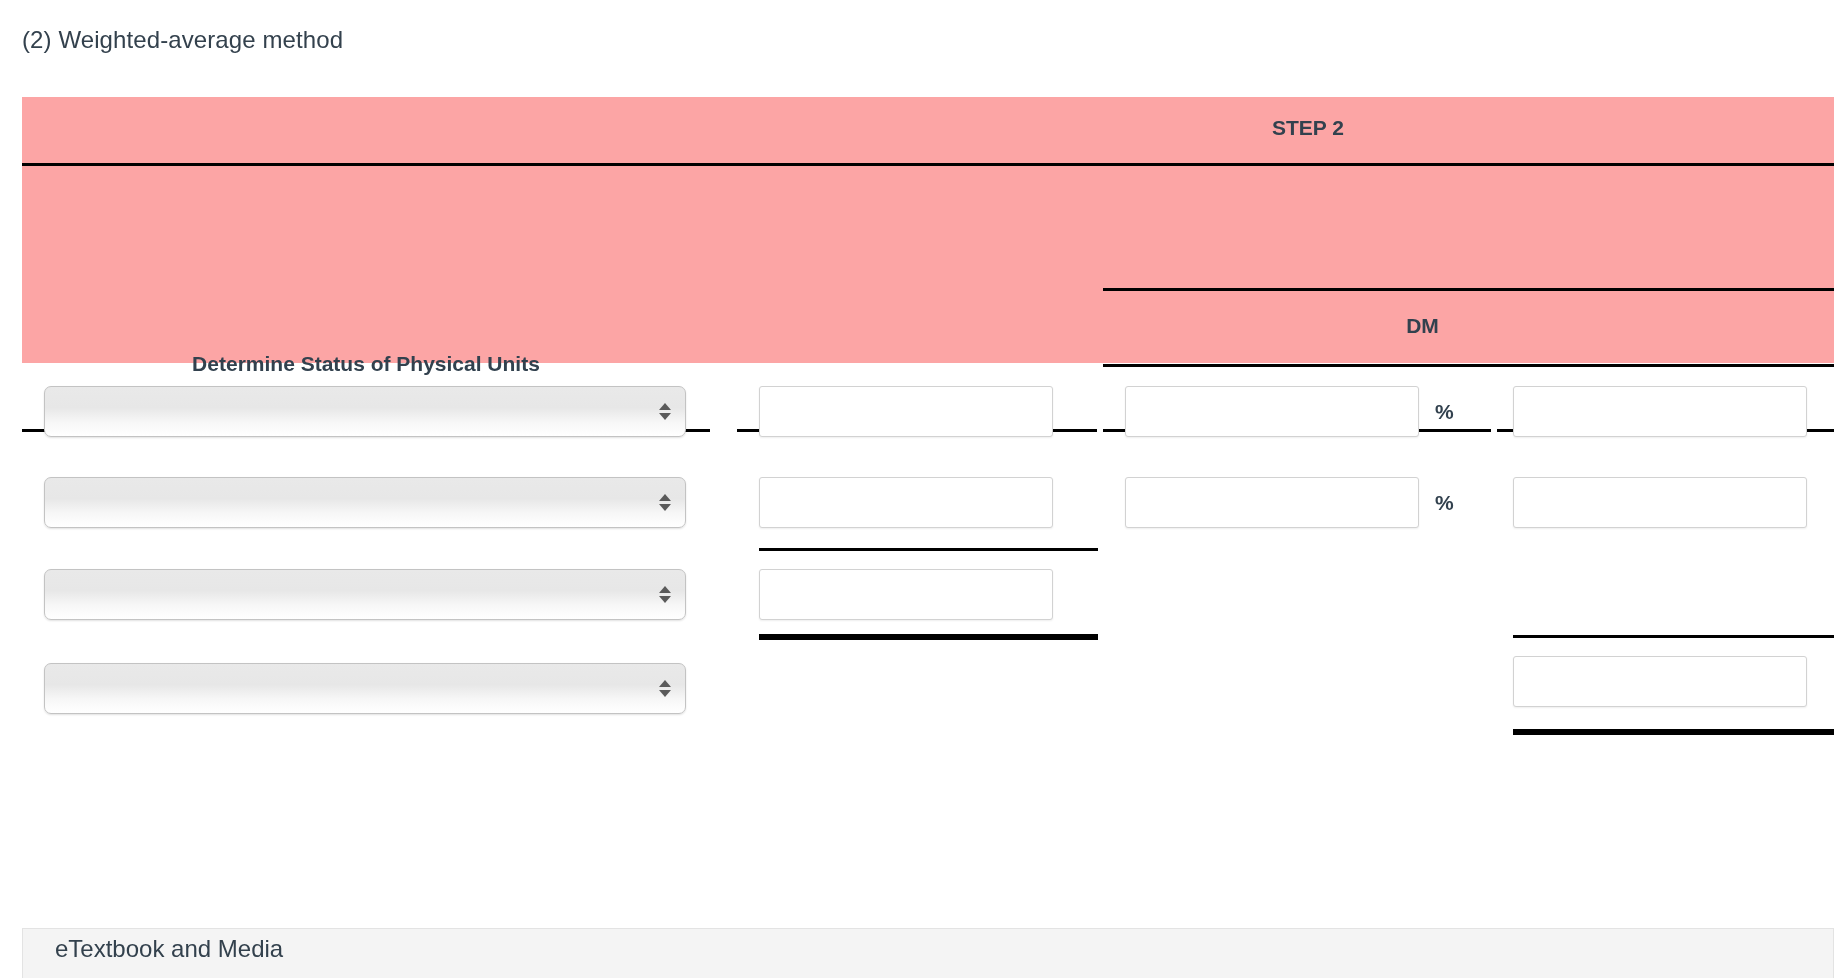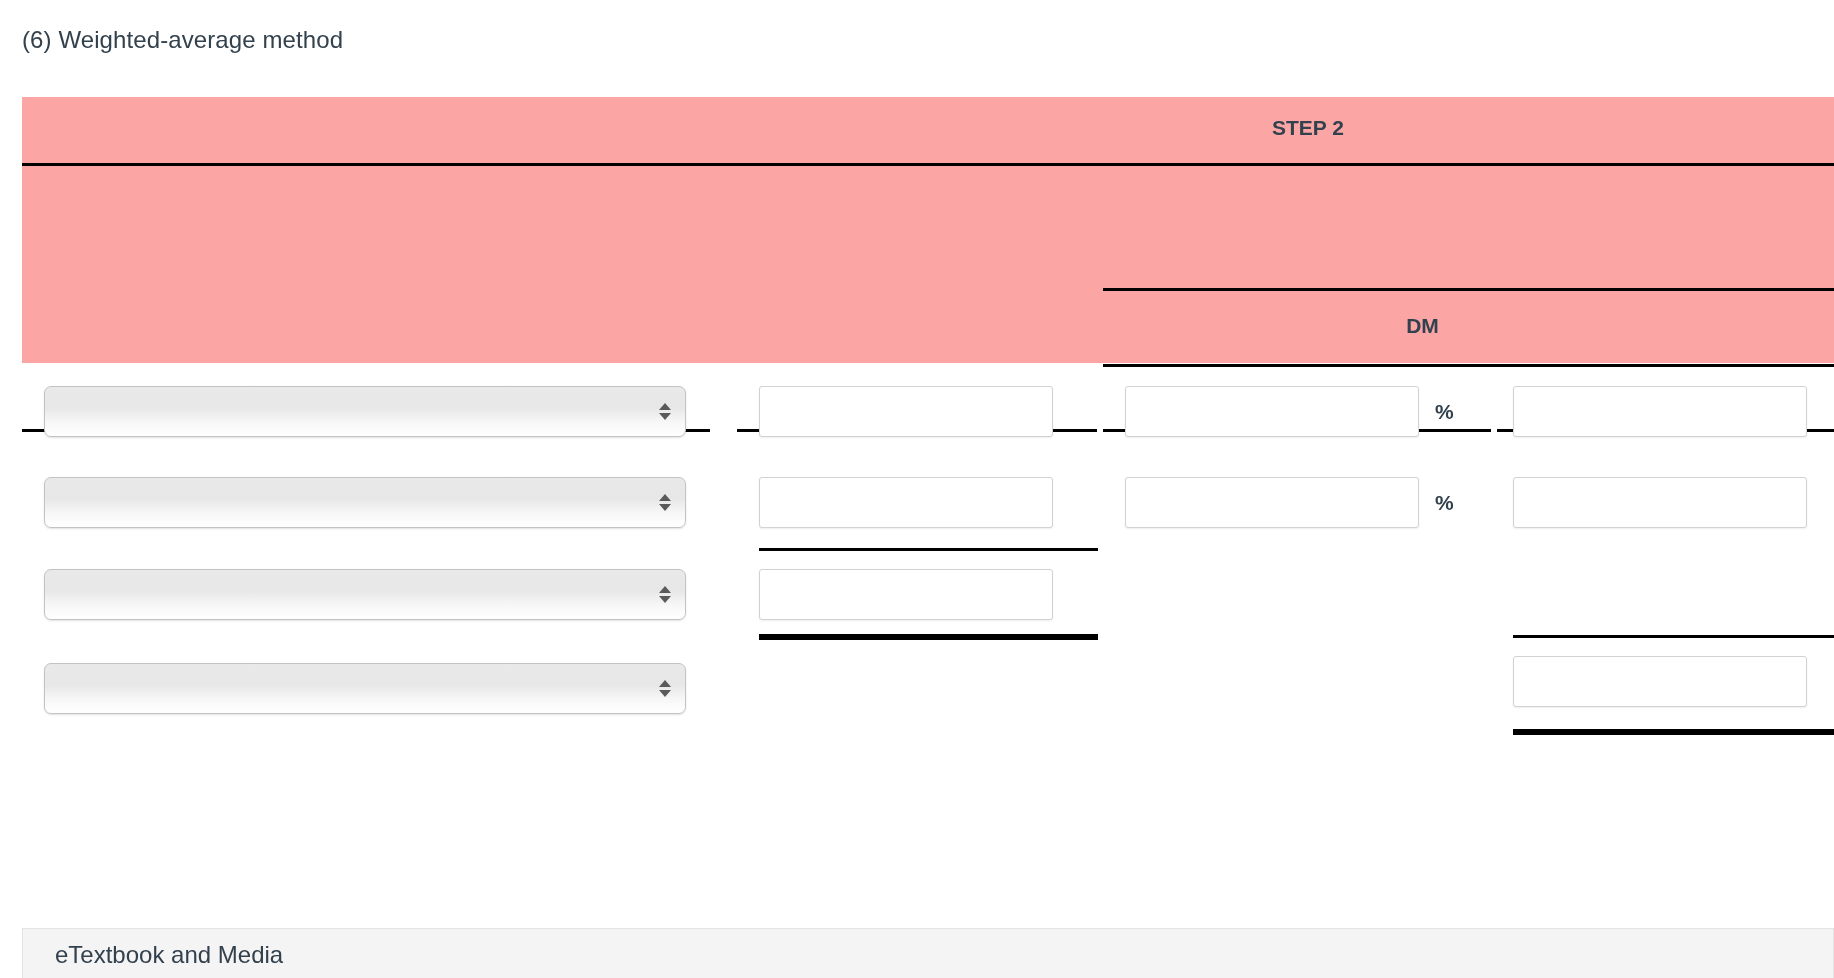--- a/index.html
+++ b/index.html
@@ -196,42 +196,43 @@
   .footer-panel {
     position: absolute;
     left: 22px; top: 928px;
     width: 1812px; height: 60px;
     background: #f4f4f4;
     border: 1px solid #e3e3e3;
     border-bottom: none;
   }
   .footer-label {
     position: absolute;
-    left: 32px; top: 12px;
+    left: 32px; top: 6px;
     font-size: 24px;
     color: #33414d;
     white-space: nowrap;
   }
 </style>
 </head>
 <body>
 
-<div class="page-title">(6) Weighted-average method</div>
+<div class="page-title">(2) Weighted-average method</div>
 
 <div class="wa-table">
 
   <div class="hdr-band">
 
     <div class="step2-row">
       <div class="step2-label">STEP 2</div>
     </div>
 
     <div class="hdr-main">
 
       <div class="hdr-left">
+        <div class="l1">Determine Status of Physical Units</div>
         <div class="l2">to Convert to Equivalent Units</div>
       </div>
 
       <div class="hdr-pu">Physical Units</div>
 
       <div class="dm-group">
         <div class="dm-rule-top"></div>
         <div class="dm-label">DM</div>
         <div class="dm-rule-bot"></div>
       </div>

